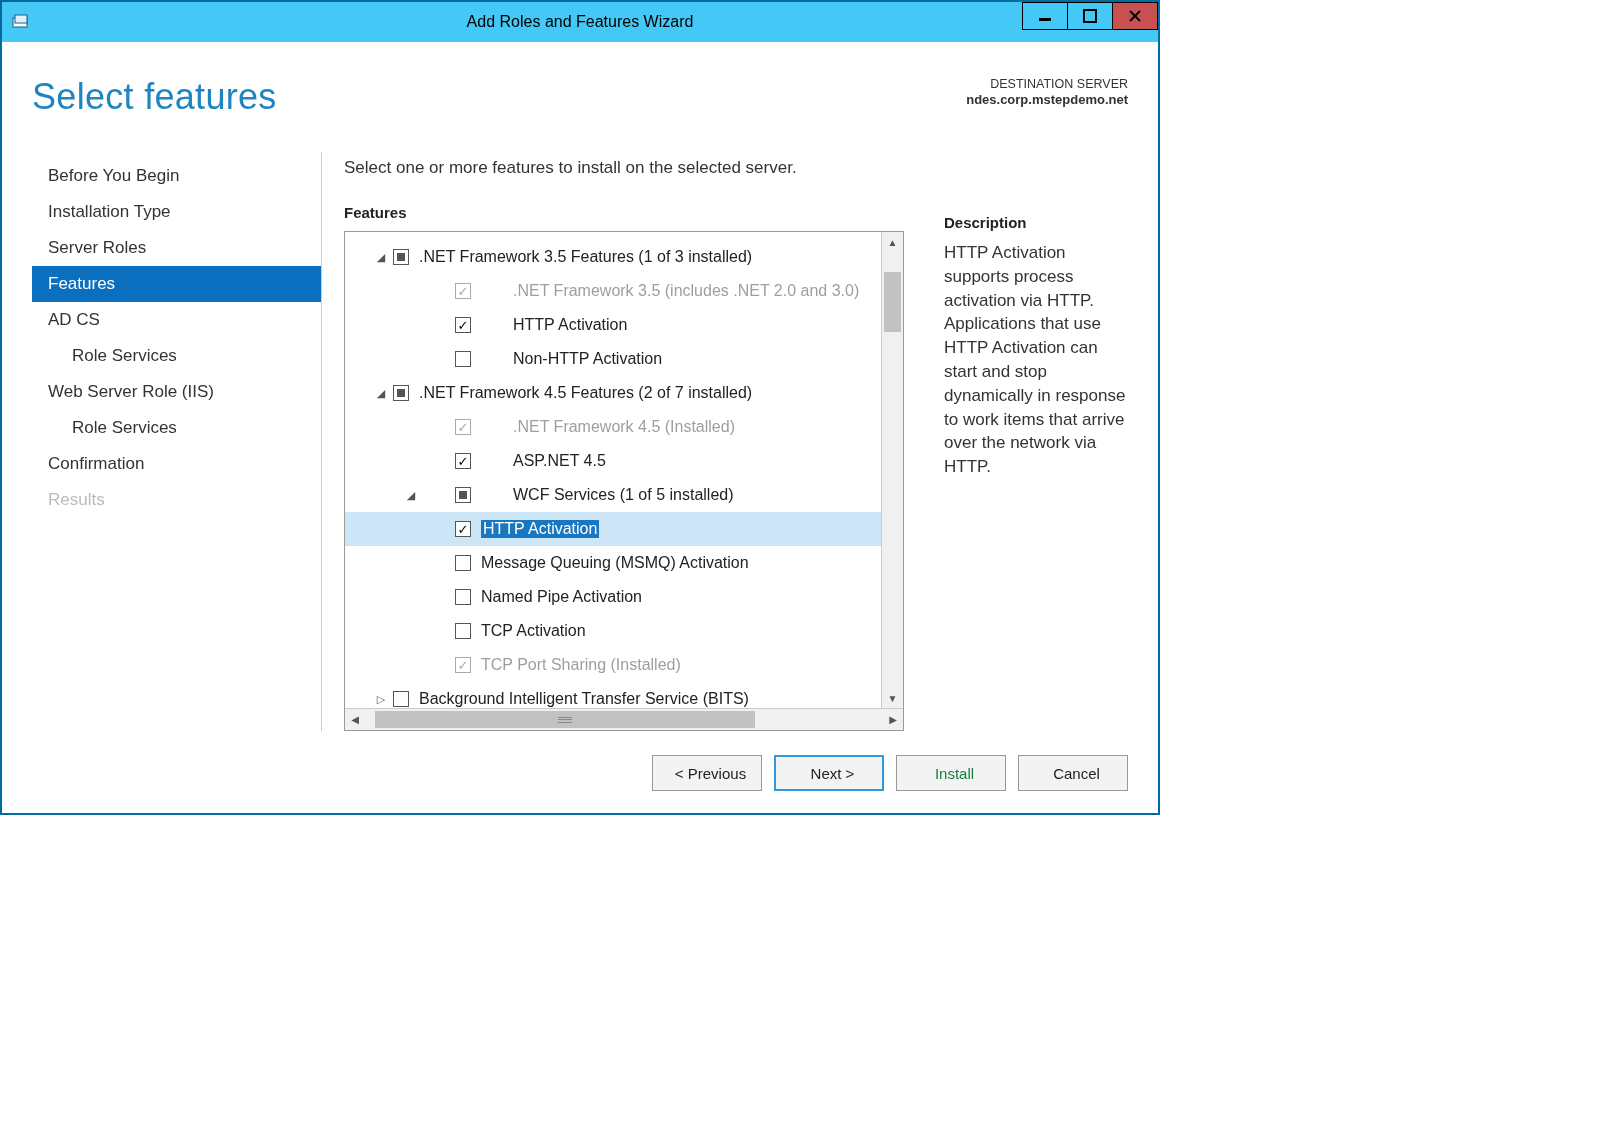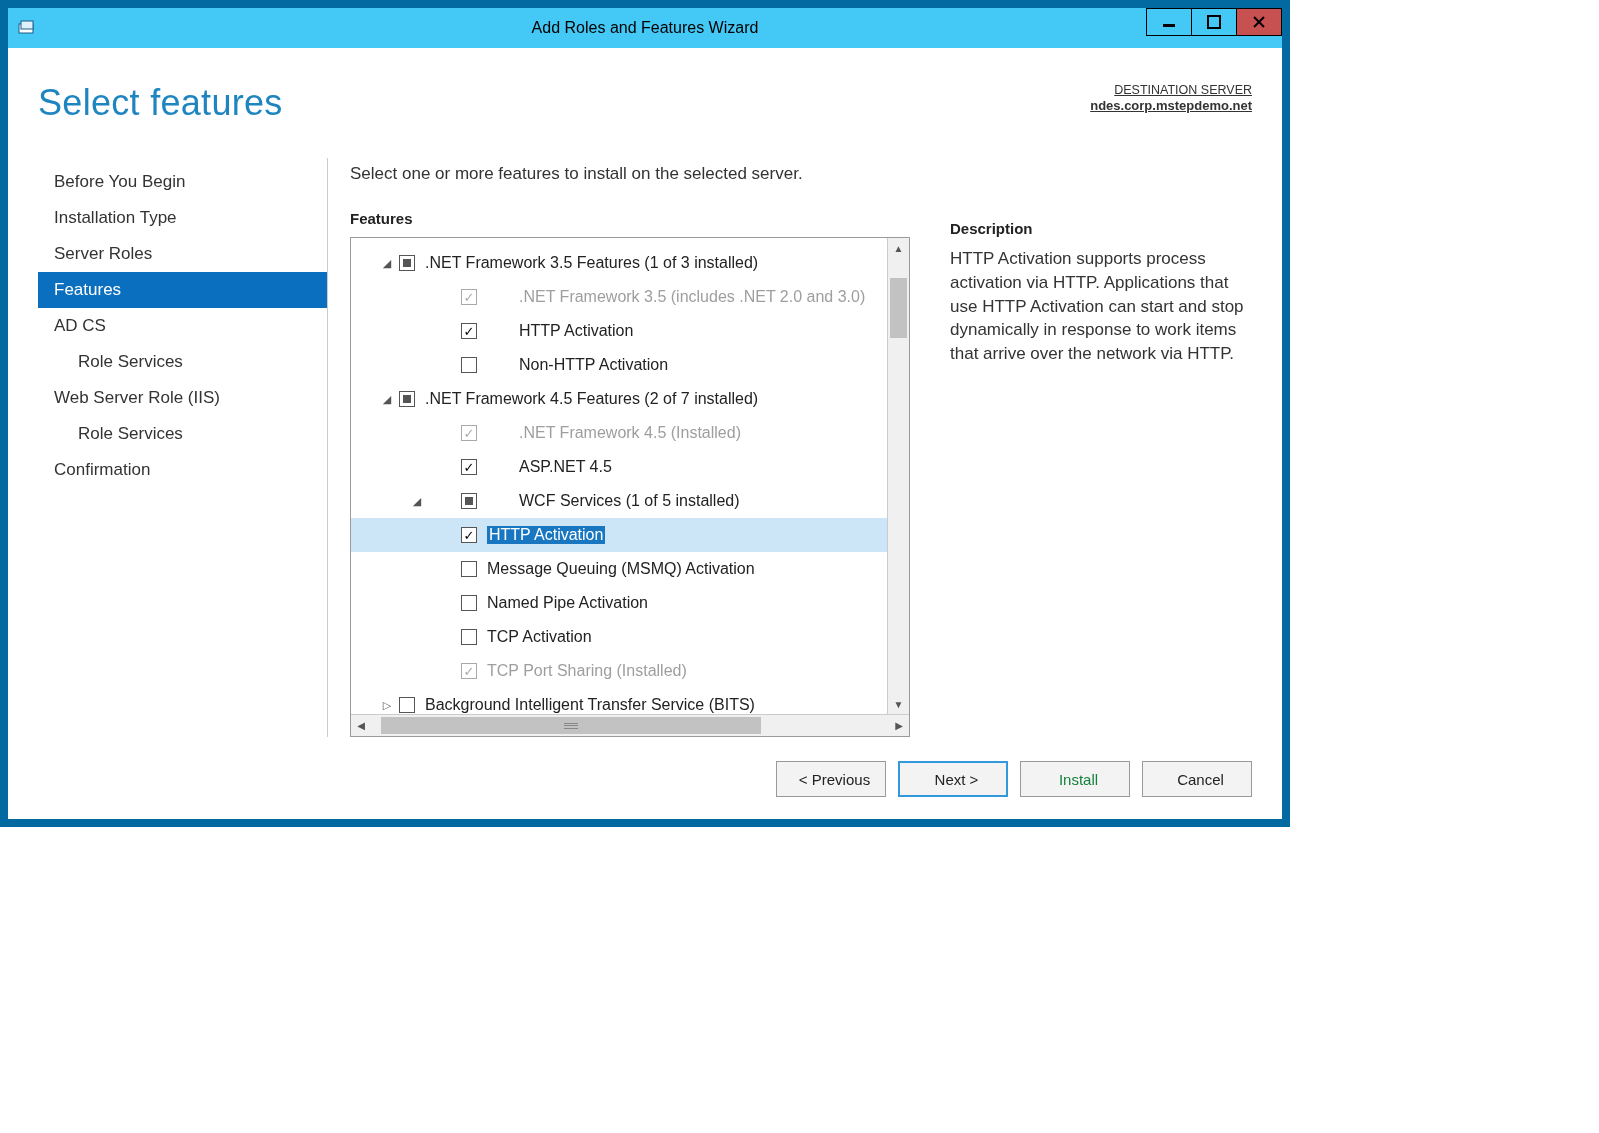--- a/index.html
+++ b/index.html
@@ -1,27 +1,27 @@
 <!DOCTYPE html>
 <html><head>
 <meta charset="utf-8">
 <style>
   * { box-sizing: border-box; }
   html, body { margin:0; padding:0; font-family: "Segoe UI", Arial, sans-serif; background:#fff; }
-  .wizard-window { width:1290px; border:8px solid #0369a1; margin:0; background:#fff; }
+  .wizard-window { width:1160px; border:2px solid #0369a1; margin:0; background:#fff; }
   .titlebar { height:40px; background:#44c8f5; display:flex; align-items:center; position:relative; }
   .titlebar .app-icon { width:18px; height:16px; margin-left:10px; }
   .titlebar .title { position:absolute; left:0; right:0; text-align:center; font-size:16px; color:#000; pointer-events:none; }
   .win-buttons { position:absolute; right:0; top:0; display:flex; }
   .win-btn { width:46px; height:28px; border:1px solid #000; display:flex; align-items:center; justify-content:center; background:#44c8f5; margin-left:-1px; }
   .win-btn.close { background:#c75050; }
   .content-area { padding:0 30px 0 30px; }
   .header-row { display:flex; justify-content:space-between; margin-top:34px; }
   .page-title { font-size:36px; font-weight:400; color:#1f85c0; letter-spacing:0.3px; }
-  .dest-block { text-align:right; font-size:13px; color:#333; line-height:1.3;text-decoration:underline; }
+  .dest-block { text-align:right; font-size:13px; color:#333; line-height:1.3; }
   .dest-label { font-size:12.5px; }
   .dest-name { font-weight:bold; font-size:13px; }
   .body-row { display:flex; margin-top:34px; }
   .sidebar { width:290px; border-right:1px solid #ccc; padding-top:6px; }
   .sb-item { padding:8px 16px 8px 16px; font-size:17px; color:#333; cursor:pointer; }
   .sb-item.indent { padding-left:40px; }
   .sb-item.active { background:#0b6fbf; color:#fff; }
   .sb-item.disabled { color:#bbb; cursor:default; }
   .main-col { flex:1; padding-left:22px; display:flex; }
   .feature-col { width:560px; }
@@ -106,20 +106,21 @@
       <div class="sidebar" id="sidebar">
           <div class="sb-item">Before You Begin</div>
           <div class="sb-item">Installation Type</div>
           <div class="sb-item">Server Roles</div>
           <div class="sb-item active">Features</div>
           <div class="sb-item">AD CS</div>
           <div class="sb-item indent">Role Services</div>
           <div class="sb-item">Web Server Role (IIS)</div>
           <div class="sb-item indent">Role Services</div>
           <div class="sb-item">Confirmation</div>
+          <div class="sb-item disabled">Results</div>
         </div>
 
       <div class="main-col">
         <div class="feature-col">
           <div class="intro-text">Select one or more features to install on the selected server.</div>
           <div class="section-label">Features</div>
           <div class="tree-box">
             <div class="tree-scroll-body" id="tree-body">
                 <div class="tree-row indent1">
                   <span class="expander">◢</span>

